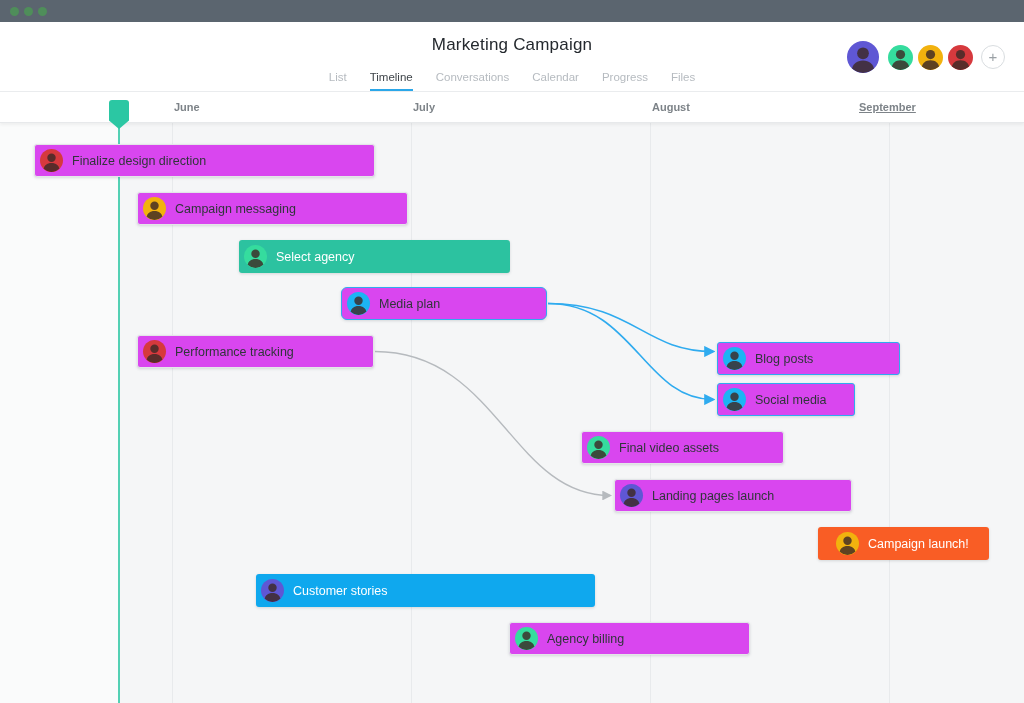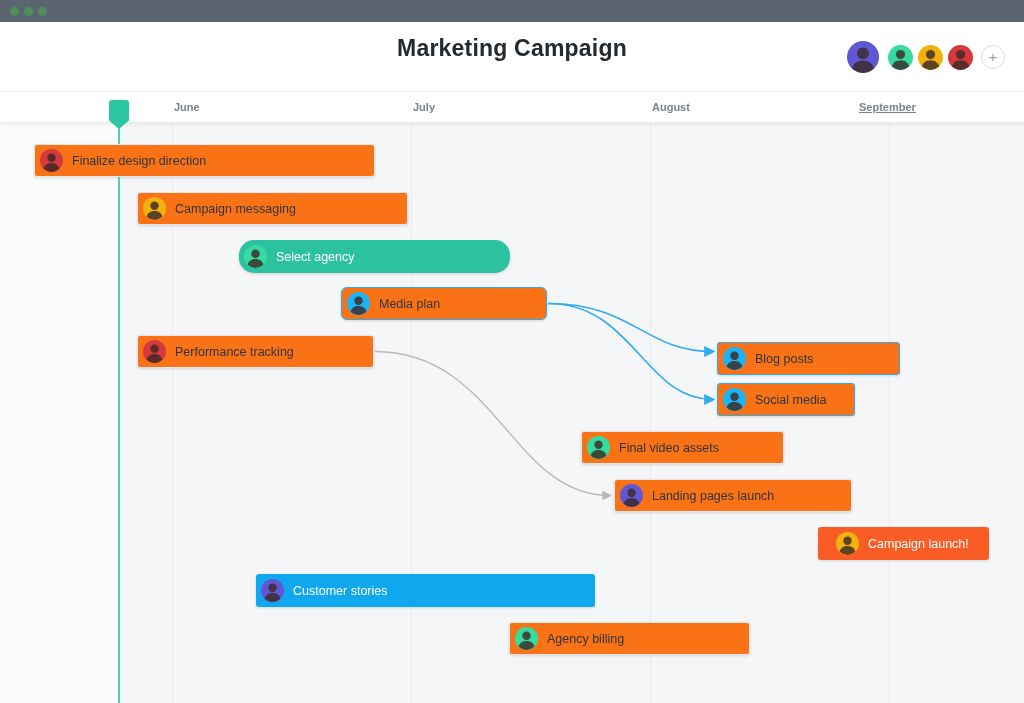--- a/index.html
+++ b/index.html
@@ -16,21 +16,21 @@
     z-index:30;
   }
   .chrome-dot { width:9px; height:9px; border-radius:50%; background:#4f8e5a; }
   
   #header {
     position:absolute; left:0; top:22px; width:1024px; height:70px;
     background:#ffffff; border-bottom:1px solid #eaecee; z-index:29;
   }
   #page-title {
     position:absolute; top:13px; left:0; width:100%; text-align:center;
-    font-size:23px; font-weight:700; color:#24292e; letter-spacing:.2px;
+    font-size:17px; font-weight:400; color:#24292e; letter-spacing:.2px;
   }
   #tabs {
     position:absolute; bottom:0; left:0; width:100%;
     display:flex; justify-content:center; gap:23px;
   }
   .tab {
     font-size:11.5px; color:#b6bbc0; padding-bottom:8px; cursor:pointer; font-weight:500;
   }
   .tab.active { color:#3f454a; border-bottom:2px solid #2ba7e9; padding-bottom:6px; }
   #members {
@@ -66,21 +66,21 @@
   }
   #today-line {
     position:absolute; top:126px; width:2px; height:577px; background:#2bc7a3; opacity:.8; z-index:3;
   }
   #today-marker { position:absolute; left:109px; top:100px; z-index:21; cursor:grab; }
   #connector-svg { position:absolute; left:0; top:0; width:1024px; height:703px; z-index:4; pointer-events:none; }
   
   .task {
     position:absolute; height:33px; border-radius:3px; display:flex; align-items:center;
     padding-left:5px; gap:9px; font-size:12.5px; color:#30353a; cursor:pointer; z-index:5;
-    box-shadow:0 1px 3px rgba(40,50,60,.16); background:#f97316; border:1px solid #e3e6e8;
+    box-shadow:0 1px 3px rgba(40,50,60,.16); background:#d946ef; border:1px solid #e3e6e8;
     white-space:nowrap; overflow:hidden;
   }
   .task.outline { border:1.5px solid #2fabef; }
   .task.green   { background:#2cc2a0; border:none; color:#ffffff; }
   .task.blue    { background:#0fa8ee; border:none; color:#ffffff; }
   .task.orange  { background:#f95d25; border:none; color:#ffffff;padding-left:18px; }
   .task .avatar { width:23px; height:23px; }
 </style>
 </head>
 <body>
@@ -88,20 +88,28 @@
 <div id="app">
 
   <div id="chrome">
       <span class="chrome-dot"></span>
       <span class="chrome-dot"></span>
       <span class="chrome-dot"></span>
     </div>
 
   <div id="header">
     <div id="page-title">Marketing Campaign</div>
+    <div id="tabs">
+        <span class="tab">List</span>
+        <span class="tab active">Timeline</span>
+        <span class="tab">Conversations</span>
+        <span class="tab">Calendar</span>
+        <span class="tab">Progress</span>
+        <span class="tab">Files</span>
+      </div>
     <div id="members">
         <span class="avatar member-big" style="width:32px;height:32px;background:#5f57d4">
     <svg viewBox="0 0 24 24" width="100%" height="100%">
       <circle cx="12" cy="9.2" r="4.4" fill="rgba(61,42,38,.82)"></circle>
       <path d="M12 14.6c-4.8 0-7.6 2.8-8.2 6.1a12 12 0 0 0 16.4 0c-.6-3.3-3.4-6.1-8.2-6.1z" fill="rgba(61,42,38,.82)"></path>
     </svg></span>
         <span class="avatar" style="width:25px;height:25px;background:#35dc9e">
     <svg viewBox="0 0 24 24" width="100%" height="100%">
       <circle cx="12" cy="9.2" r="4.4" fill="rgba(61,42,38,.82)"></circle>
       <path d="M12 14.6c-4.8 0-7.6 2.8-8.2 6.1a12 12 0 0 0 16.4 0c-.6-3.3-3.4-6.1-8.2-6.1z" fill="rgba(61,42,38,.82)"></path>
@@ -165,21 +173,21 @@
         <span>Finalize design direction</span>
       </div>
       <div class="task" style="left: 137px; top: 192px; width: 271px;">
         <span class="avatar" style="width:23px;height:23px;background:#f2b20e">
     <svg viewBox="0 0 24 24" width="100%" height="100%">
       <circle cx="12" cy="9.2" r="4.4" fill="rgba(61,42,38,.82)"></circle>
       <path d="M12 14.6c-4.8 0-7.6 2.8-8.2 6.1a12 12 0 0 0 16.4 0c-.6-3.3-3.4-6.1-8.2-6.1z" fill="rgba(61,42,38,.82)"></path>
     </svg></span>
         <span>Campaign messaging</span>
       </div>
-      <div class="task green" style="left: 239px; top: 240px; width: 271px; border-radius: 15px;">
+      <div class="task green" style="left: 239px; top: 240px; width: 271px;">
         <span class="avatar" style="width:23px;height:23px;background:#35dc9e">
     <svg viewBox="0 0 24 24" width="100%" height="100%">
       <circle cx="12" cy="9.2" r="4.4" fill="rgba(61,42,38,.82)"></circle>
       <path d="M12 14.6c-4.8 0-7.6 2.8-8.2 6.1a12 12 0 0 0 16.4 0c-.6-3.3-3.4-6.1-8.2-6.1z" fill="rgba(61,42,38,.82)"></path>
     </svg></span>
         <span>Select agency</span>
       </div>
       <div class="task outline" style="left: 341px; top: 287px; width: 206px; border-radius: 6px;">
         <span class="avatar" style="width:23px;height:23px;background:#1cb4f3">
     <svg viewBox="0 0 24 24" width="100%" height="100%">

